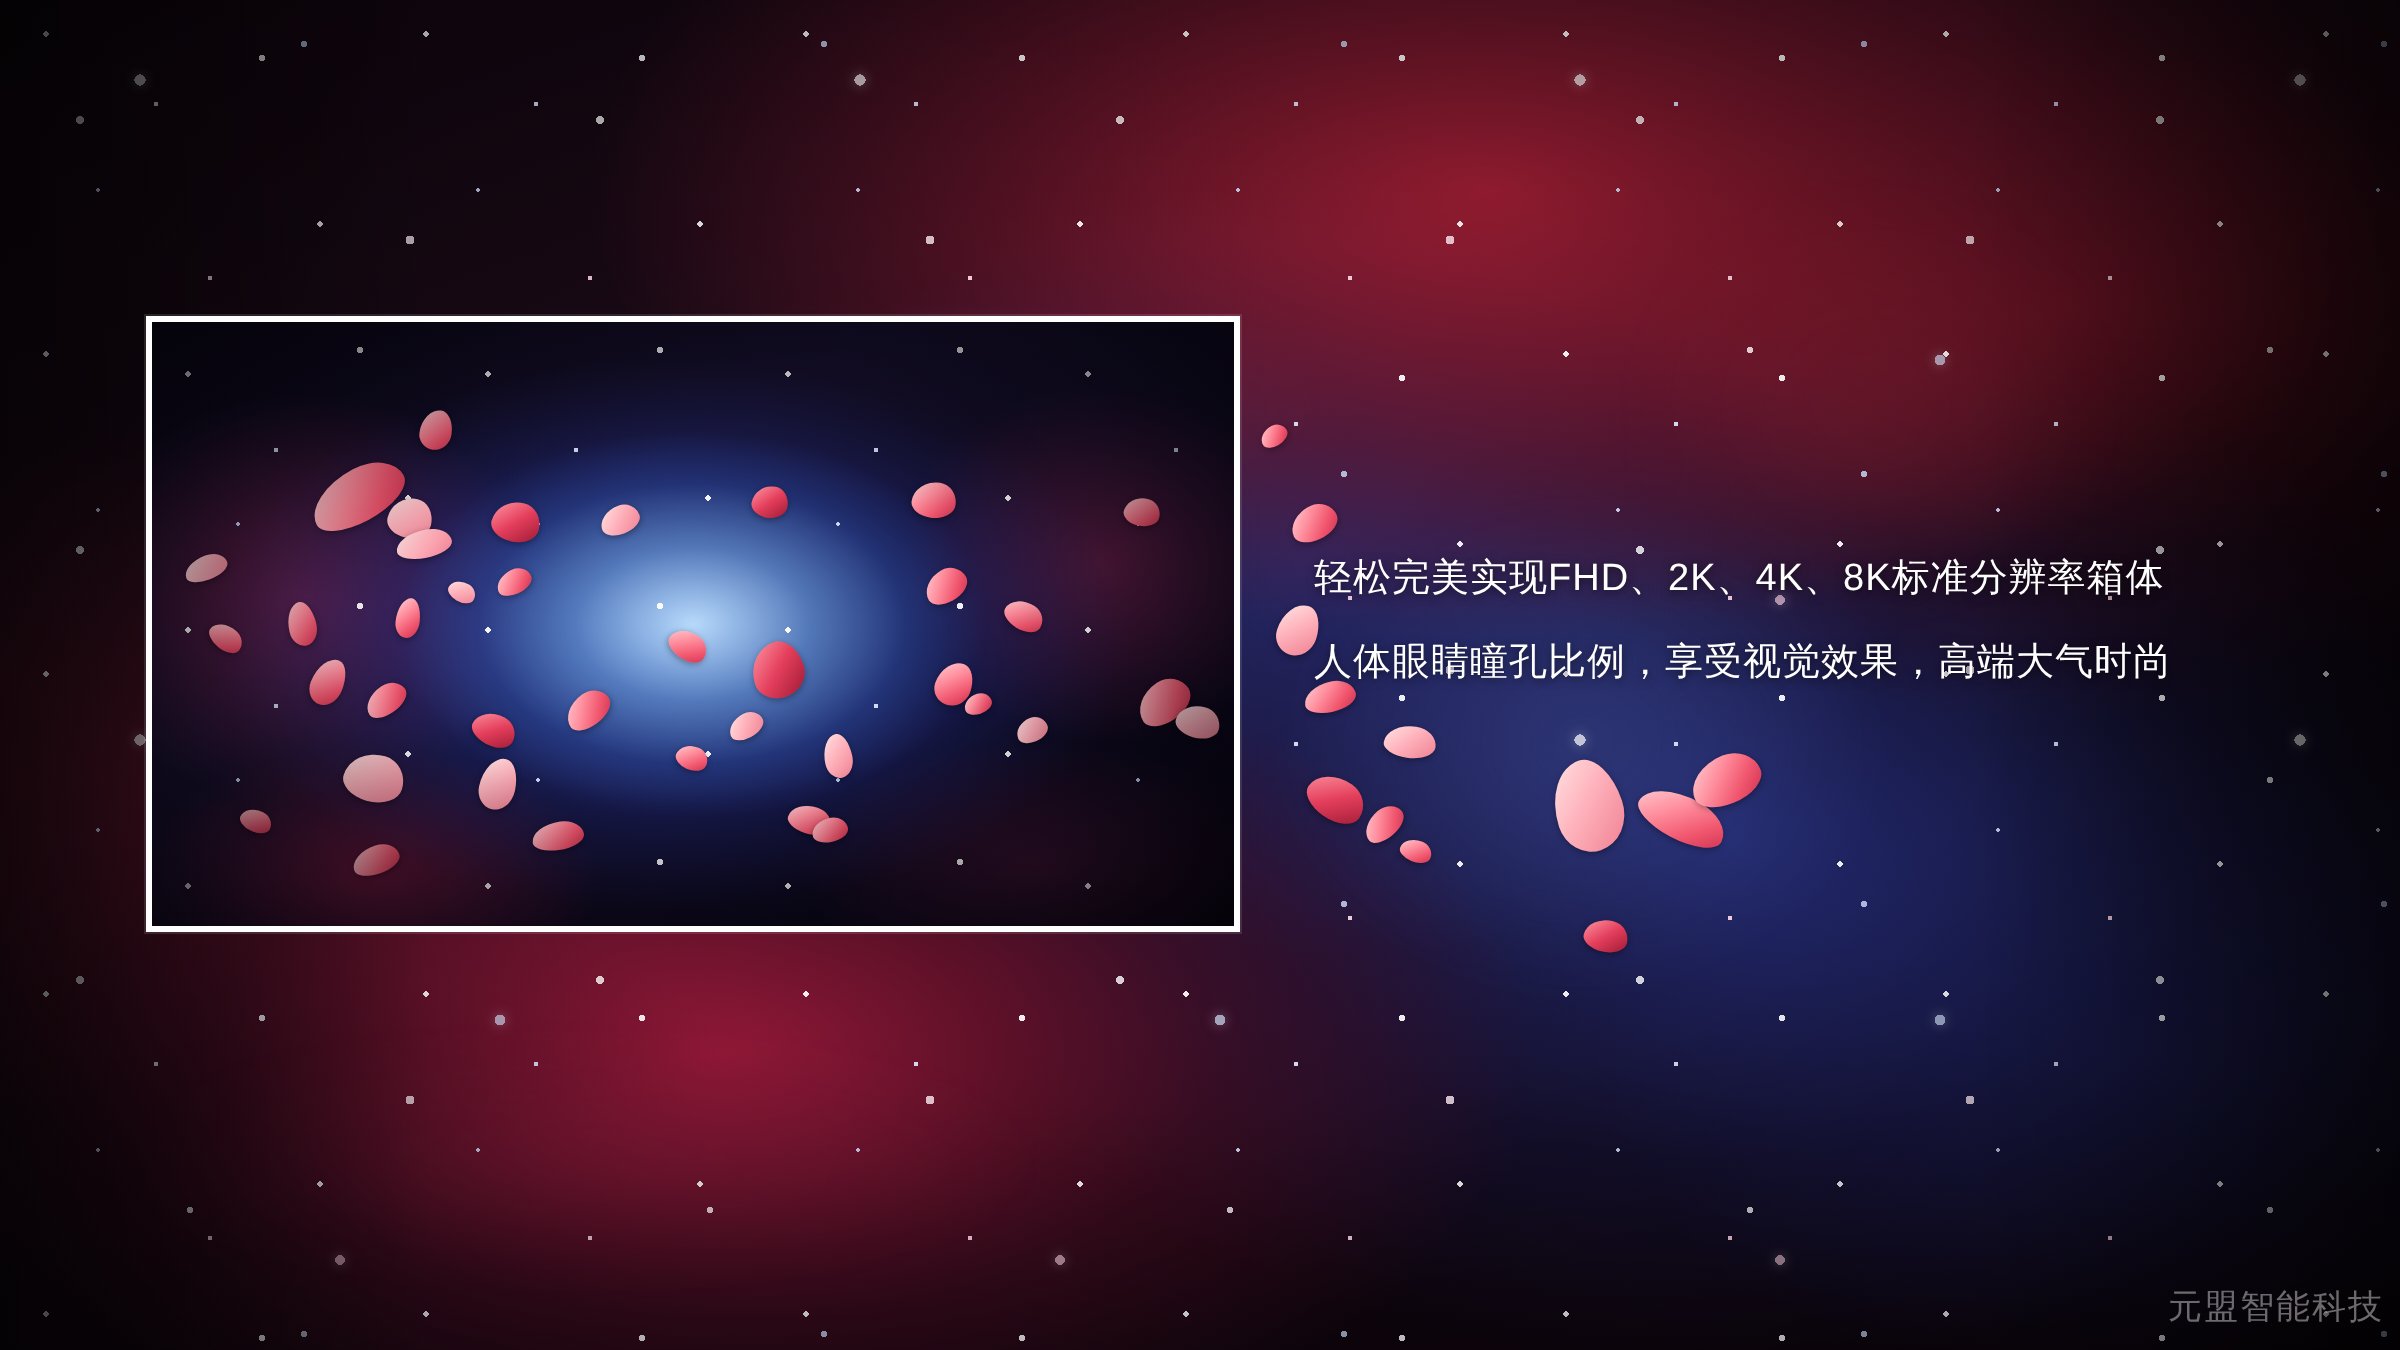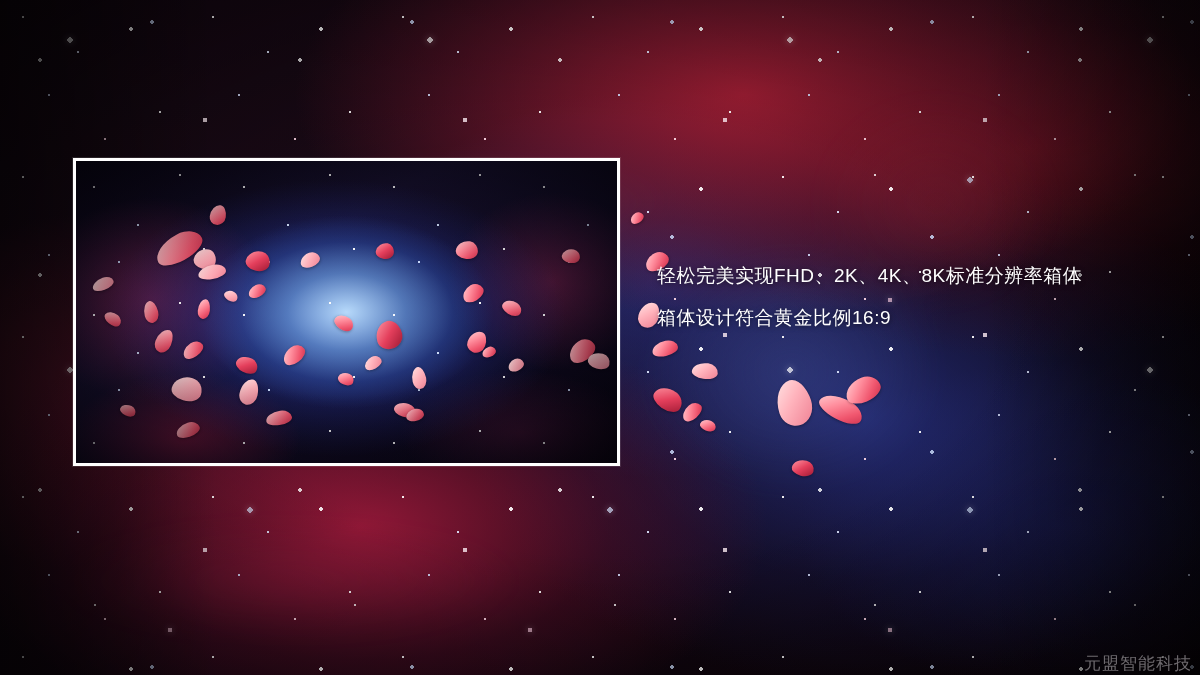--- a/index.html
+++ b/index.html
@@ -120,29 +120,29 @@
   .petal.deep{background:linear-gradient(135deg,#ff9aa6 0%,#e43f5c 50%,#9c1832 100%);}
 
   
   #slide-title{
     position:absolute;left:178px;top:99px;
     font-size:30px;color:#ffffff;letter-spacing:2px;font-weight:400;
     text-shadow:0 1px 6px rgba(0,0,0,.55);
     white-space:nowrap;
   }
   #body-copy{
-    position:absolute;left:657px;top:255px;width:520px;
+    position:absolute;left:657px;top:269px;width:520px;
   }
   #body-copy .line{
     font-size:19px;color:#ffffff;line-height:42px;letter-spacing:.5px;
     text-shadow:0 1px 5px rgba(0,0,0,.6);
     white-space:nowrap;
   }
   #watermark{
-    position:absolute;right:8px;bottom:0;
+    position:absolute;right:8px;bottom:10px;
     font-size:17px;color:rgba(150,145,150,.72);letter-spacing:1px;text-align:right;
   }
 </style>
 </head>
 <body>
 
 <div id="slide">
 
   <div class="bg-layer bg-base"></div>
   <div class="bg-layer bg-wisp"></div>
@@ -214,18 +214,18 @@
         <div class="petal" style="left:330px;top:248px;width:18px;height:12px;transform:rotate(-10deg);"></div>
         <div class="petal" style="left:44px;top:244px;width:16px;height:11px;transform:rotate(26deg);"></div>
       </div>
 
       <div class="pic-vig"></div>
     </div>
   </div>
 
   <div id="body-copy">
     <div class="line">轻松完美实现FHD、2K、4K、8K标准分辨率箱体</div>
-    <div class="line">箱体设计符合黄金比例16:9</div>
+    <div class="line">人体眼睛瞳孔比例，享受视觉效果，高端大气时尚</div>
   </div>
 
   <div id="watermark">元盟智能科技</div>
 
 </div>
 
 </body></html>

